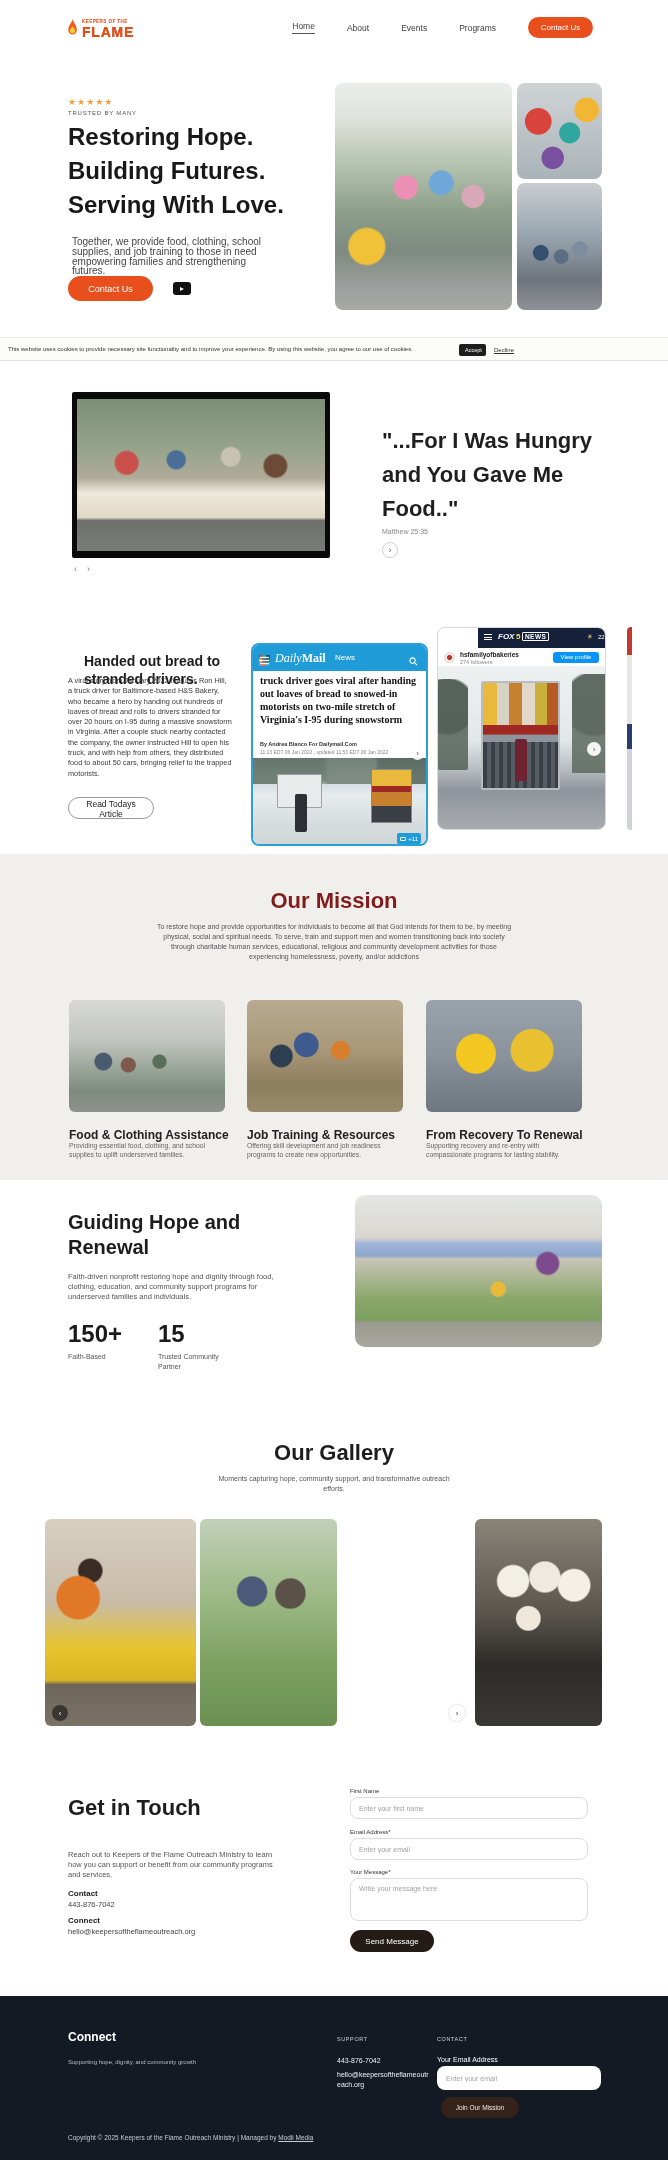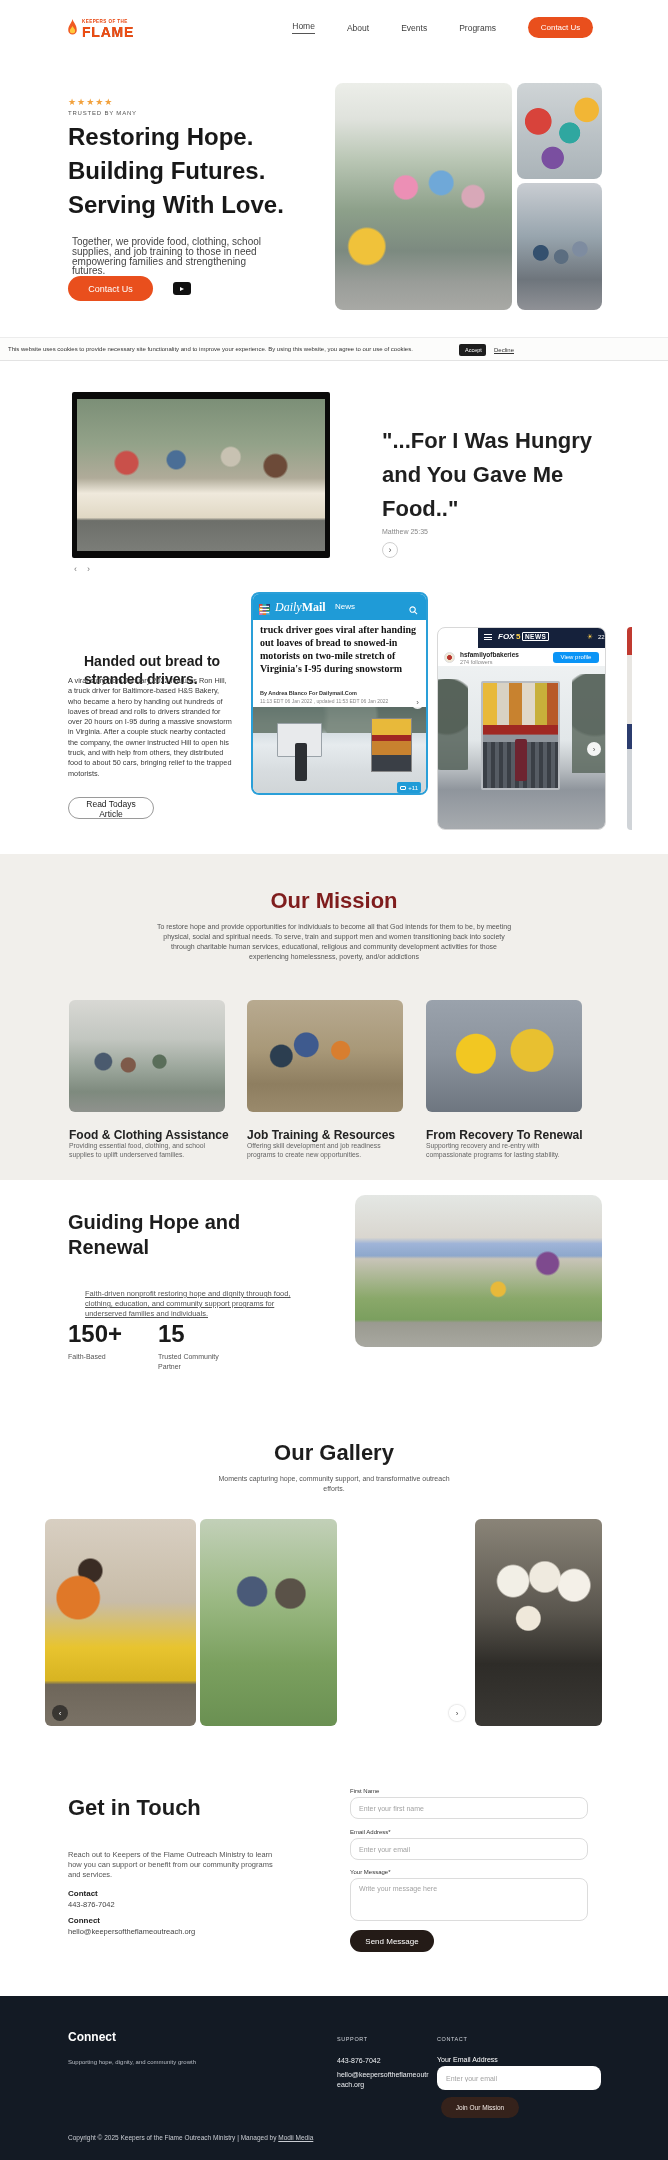--- a/index.html
+++ b/index.html
@@ -71,21 +71,21 @@
               background:#fff;color:#555;font-size:9px;display:flex;align-items:center;justify-content:center;cursor:pointer;}
 
   
   .article-title{position:absolute;left:68px;top:636px;width:172px;font-size:14px;line-height:18px;font-weight:700;color:#1d1d1d;}
   .article-body{position:absolute;left:68px;top:676px;width:164px;font-size:7.3px;line-height:10.3px;color:#3a3a3a;}
   .article-btn{position:absolute;left:68px;top:797px;width:86px;height:22px;border:1px solid #9a9a9a;border-radius:11px;
                background:#fff;font-size:8.5px;color:#222;cursor:pointer;font-family:inherit;}
   .news-sliver{position:absolute;left:627px;top:627px;width:5px;height:203px;border-radius:4px 0 0 4px;
                background:linear-gradient(180deg,#c03a30 0 14%,#e8e6e2 14% 48%,#2b3c6e 48% 60%,#d0d4d8 60% 100%);}
 
-  .dm-card{position:absolute;left:251px;top:592px;width:177px;height:203px;border:2px solid #2a9fd8;border-radius:8px;
+  .dm-card{position:absolute;left:251px;top:643px;width:177px;height:203px;border:2px solid #2a9fd8;border-radius:8px;
            background:#fff;overflow:hidden;padding-left:40px;}
   .dm-header{position:absolute;left:0;top:0;width:100%;height:26px;background:#1f9bd7;}
   .dm-grid{position:absolute;left:6px;top:7px;}
   .dm-logo{position:absolute;left:22px;top:5px;font-family:"Liberation Serif","DejaVu Serif",serif;color:#fff;font-size:12px;line-height:16px;}
   .dm-logo .d1{font-style:italic;font-weight:400;}
   .dm-logo .d2{font-weight:700;}
   .dm-tab{position:absolute;left:82px;top:8px;color:#fff;font-size:8px;}
   .dm-search{position:absolute;right:8px;top:7px;}
   .dm-headline{position:absolute;left:7px;top:29px;width:163px;font-family:"Liberation Serif","DejaVu Serif",serif;
                font-weight:700;font-size:10px;line-height:13px;color:#111;}
@@ -386,21 +386,21 @@
   <div class="mcard-img ph-m3" style="left:426px;width:156px;"></div>
 
   <div class="mcard-title" style="left:69px;">Food &amp; Clothing Assistance</div>
   <div class="mcard-desc" style="left:69px;">Providing essential food, clothing, and school supplies to uplift underserved families.</div>
   <div class="mcard-title" style="left:247px;">Job Training &amp; Resources</div>
   <div class="mcard-desc" style="left:247px;">Offering skill development and job readiness programs to create new opportunities.</div>
   <div class="mcard-title" style="left:426px;">From Recovery To Renewal</div>
   <div class="mcard-desc" style="left:426px;">Supporting recovery and re-entry with compassionate programs for lasting stability.</div>
 
   <h2 class="guiding-h2" style="margin:0;">Guiding Hope and Renewal</h2>
-  <p class="guiding-p" style="margin:17px;text-decoration:underline;">Faith-driven nonprofit restoring hope and dignity through food, clothing, education, and community support programs for underserved families and individuals.</p>
+  <p class="guiding-p" style="margin:0;">Faith-driven nonprofit restoring hope and dignity through food, clothing, education, and community support programs for underserved families and individuals.</p>
   <div class="stat-value" style="left:68px;">150+</div>
   <div class="stat-label" style="left:68px;width:70px;">Faith-Based</div>
   <div class="stat-value" style="left:158px;">15</div>
   <div class="stat-label" style="left:158px;width:78px;">Trusted Community Partner</div>
   <div class="img ph-guiding"></div>
 
   <h2 class="gallery-title" style="margin:0;">Our Gallery</h2>
   <p class="gallery-sub" style="margin:0;">Moments capturing hope, community support, and transformative outreach efforts.</p>
   <div class="g-img ph-g1" style="left:45px;width:151px;"></div>
   <div class="g-img ph-g2" style="left:200px;width:137px;"></div>

